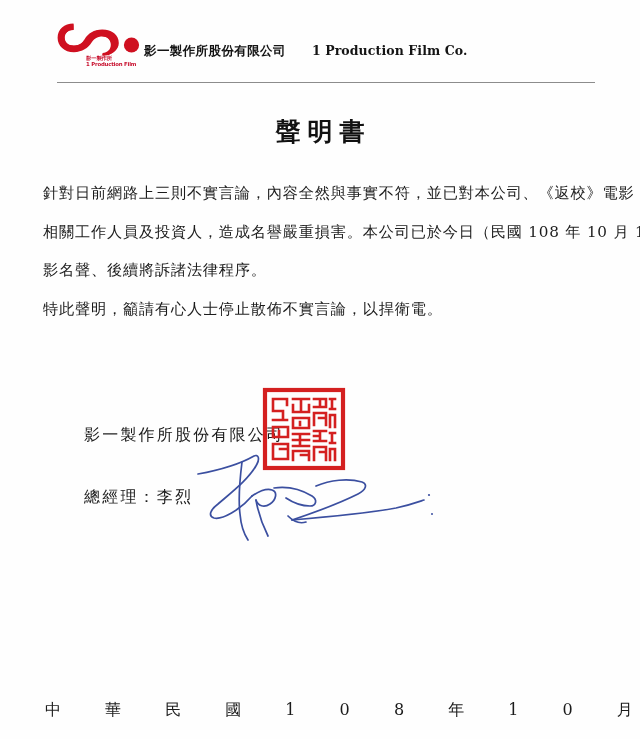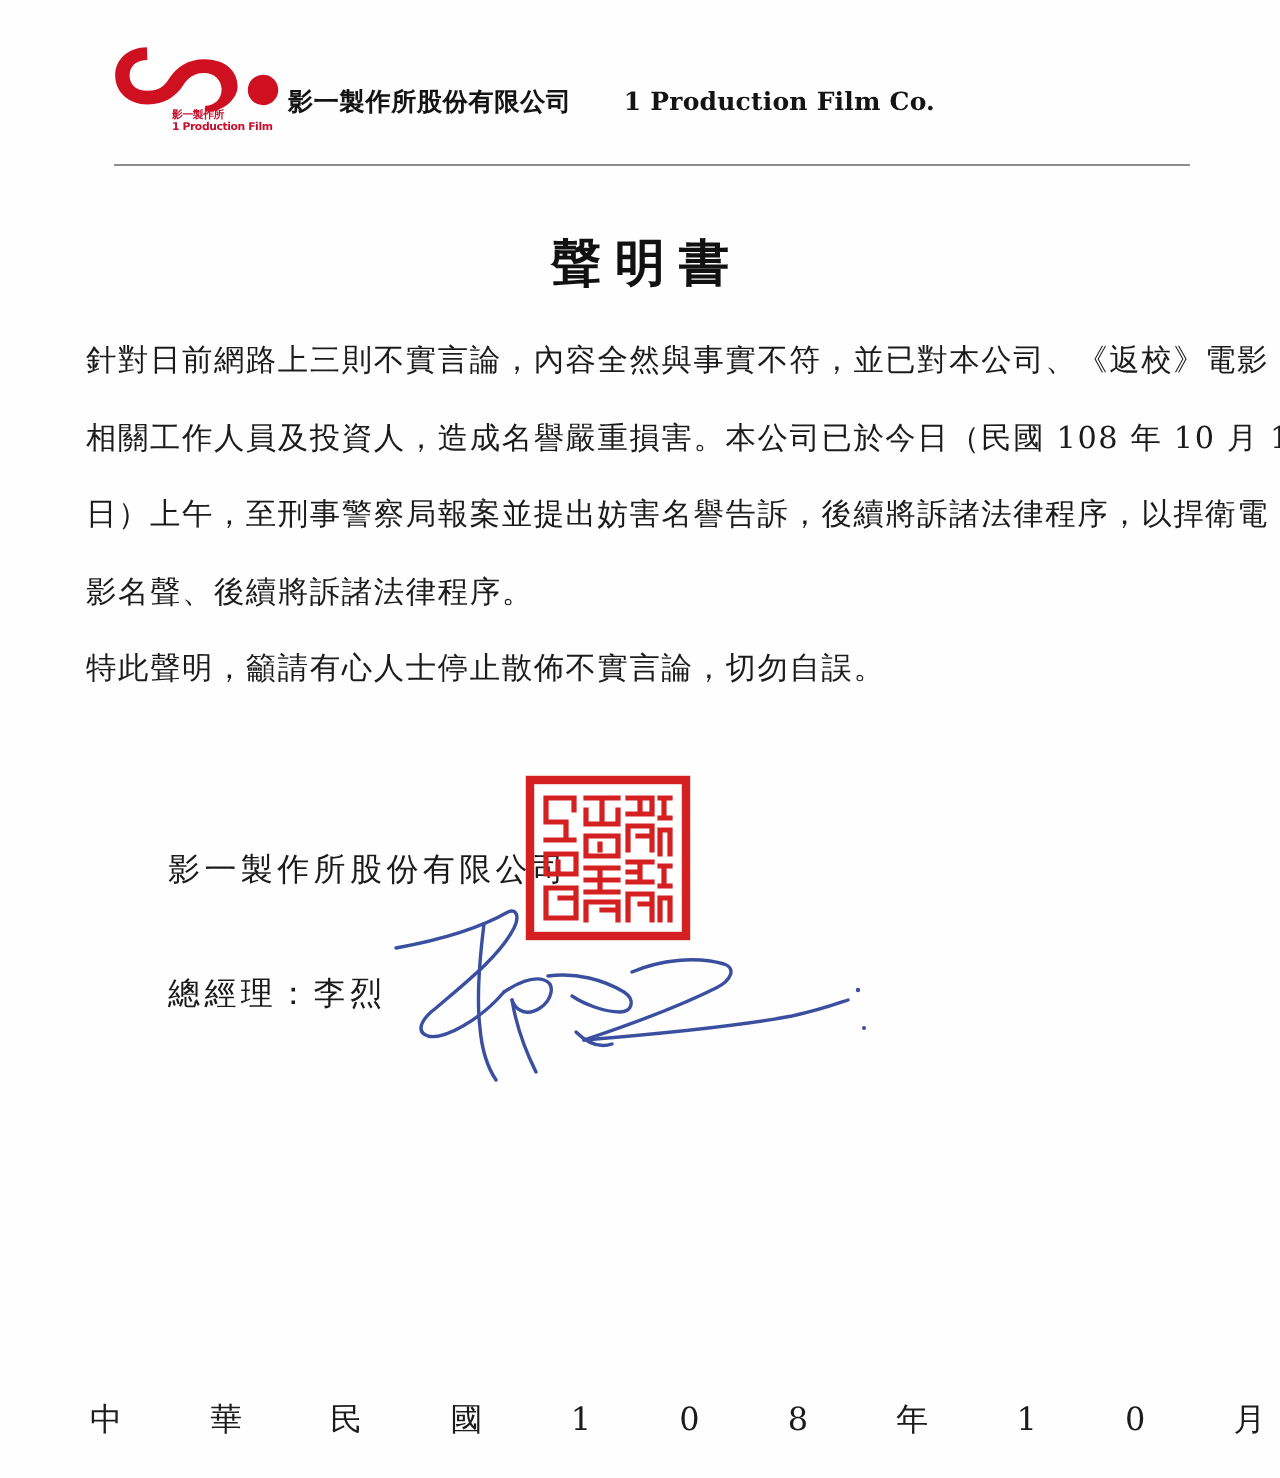--- a/index.html
+++ b/index.html
@@ -103,21 +103,21 @@
     text-indent: 7px;
     font-family: "DejaVu Serif", "Liberation Serif", serif;
     color: #111111;
     margin-top: 19px;
   }
 
   
   .body-copy {
     position: absolute;
     left: 43px;
-    top: 161px;
+    top: 174px;
     width: 560px;
   }
   .body-line {
     font-size: 15.2px;
     line-height: 38.5px;
     letter-spacing: 0.8px;
     color: #1b1b1b;
     white-space: nowrap;
     font-family: "DejaVu Serif", "Liberation Serif", serif;
   }
@@ -218,23 +218,22 @@
     </div>
   </div>
 
   <div class="header-rule"></div>
 
   <div class="doc-title">聲明書</div>
 
   <div class="body-copy">
     <div class="body-line">針對日前網路上三則不實言論，內容全然與事實不符，並已對本公司、《返校》電影</div>
     <div class="body-line">相關工作人員及投資人，造成名譽嚴重損害。本公司已於今日（民國 108 年 10 月 15</div>
-    <div class="body-line">日）上午，至刑事警察局報案並提出妨害名譽告訴，後續將訴諸法律程序，以捍衛電</div>
     <div class="body-line">影名聲、後續將訴諸法律程序。</div>
-    <div class="body-line para-gap">特此聲明，籲請有心人士停止散佈不實言論，切勿自誤。</div>
+    <div class="body-line para-gap">特此聲明，籲請有心人士停止散佈不實言論，以捍衛電。</div>
   </div>
 
   <div class="sign-area">
 
     <div class="sign-company">影一製作所股份有限公司</div>
     <div class="sign-title">總經理：李烈</div>
 
     <svg class="seal" viewBox="0 0 84 84">
       <g stroke="#d42020" fill="none">
         <rect x="3" y="3" width="78" height="78" stroke-width="4.2"></rect>

